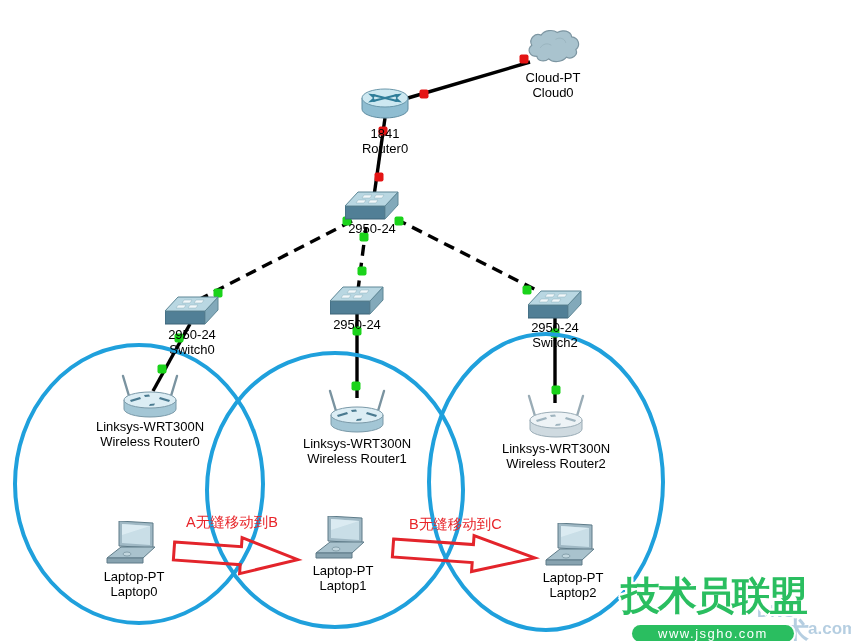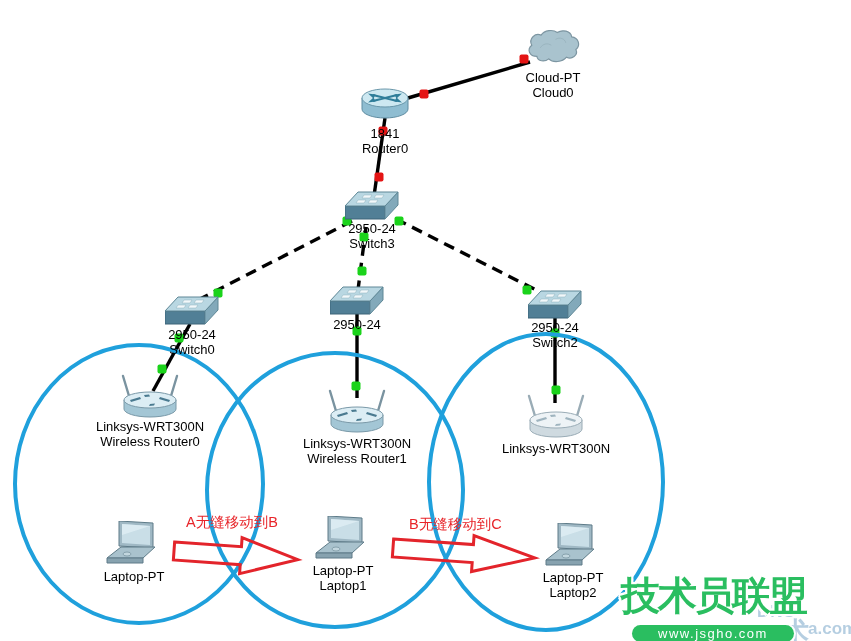--- a/index.html
+++ b/index.html
@@ -160,21 +160,20 @@
   <div class="lbl" style="left:468px;top:70px">
       <div>Cloud-PT</div>
       <div>Cloud0</div>
     </div>
   <div class="lbl" style="left:300px;top:126px">
       <div>1841</div>
       <div>Router0</div>
     </div>
   <div class="lbl" style="left:287px;top:221px">
       <div>2950-24</div>
-      <div>Switch3</div>
     </div>
   <div class="lbl" style="left:107px;top:327px">
       <div>2950-24</div>
       <div>Switch0</div>
     </div>
   <div class="lbl" style="left:272px;top:317px">
       <div>2950-24</div>
     </div>
   <div class="lbl" style="left:470px;top:320px">
       <div>2950-24</div>
@@ -183,23 +182,25 @@
   <div class="lbl" style="left:65px;top:419px">
       <div>Linksys-WRT300N</div>
       <div>Wireless Router0</div>
     </div>
   <div class="lbl" style="left:272px;top:436px">
       <div>Linksys-WRT300N</div>
       <div>Wireless Router1</div>
     </div>
   <div class="lbl" style="left:471px;top:441px">
       <div>Linksys-WRT300N</div>
+      <div>Wireless Router2</div>
     </div>
   <div class="lbl" style="left:49px;top:569px">
       <div>Laptop-PT</div>
+      <div>Laptop0</div>
     </div>
   <div class="lbl" style="left:258px;top:563px">
       <div>Laptop-PT</div>
       <div>Laptop1</div>
     </div>
   <div class="lbl" style="left:488px;top:570px">
       <div>Laptop-PT</div>
       <div>Laptop2</div>
     </div>
 

